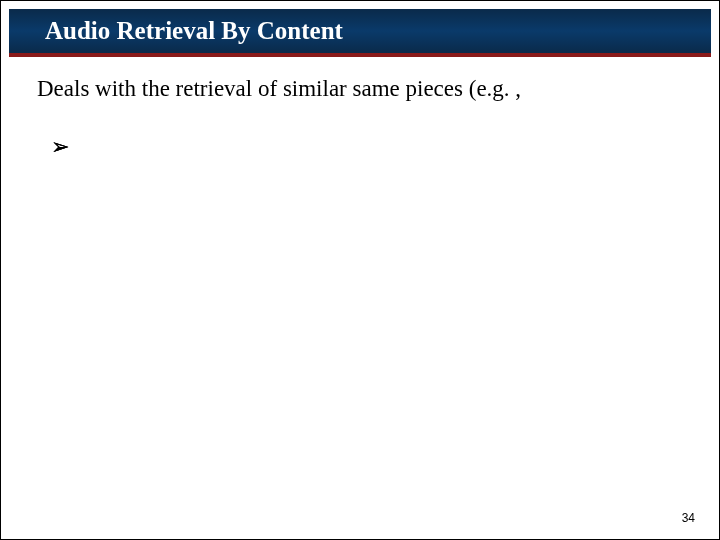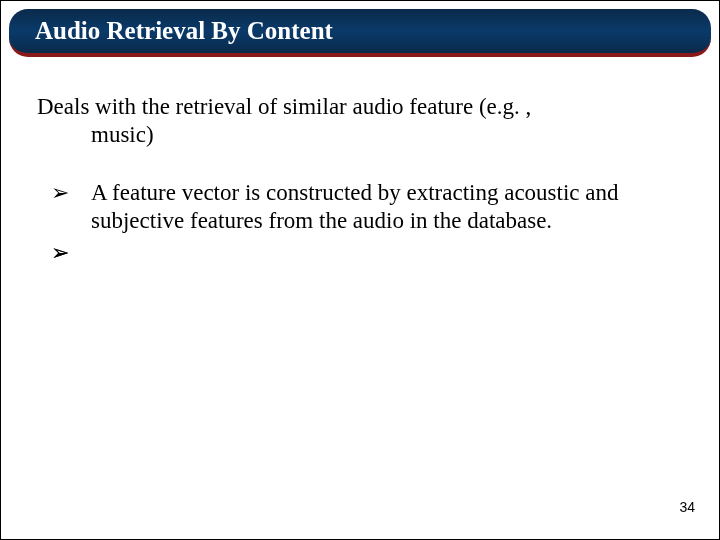--- a/index.html
+++ b/index.html
@@ -6,26 +6,25 @@
   html, body { width: 720px; height: 540px; }
   body {
     font-family: "Times New Roman", Times, serif;
     background: #ffffff;
     position: relative;
     border: 1px solid #000;
   }
   .header {
     background: linear-gradient(to bottom, #0a2a4a 0%, #0a3a6a 50%, #0a2a4a 100%);
     color: #ffffff;
-    padding: 8px 16px 8px 26px;
+    padding: 8px 16px 8px 36px;
     font-size: 25px;
     font-weight: bold;
     border-bottom: 4px solid #8a1a1a;
-    margin: 8px 8px 18px 8px;
-    border-radius: 19px;
+    margin: 8px 8px 0 8px;
   }
   .content {
     padding: 18px 36px 0 36px;
     font-size: 23px;
     color: #000;
     line-height: 1.22;
   }
   .intro {
     margin-bottom: 30px;
     padding-left: 0;
@@ -47,44 +46,42 @@
   .bullets li .arrow {
     position: absolute;
     left: 14px;
     top: 0;
     font-size: 22px;
     line-height: 1.3;
     font-family: Arial, sans-serif;
   }
   .page-number {
     position: absolute;
-    bottom: 24px;
+    bottom: 14px;
     right: 24px;
-    font-size: 14px;
+    font-size: 12px;
     color: #000;
     font-family: Arial, sans-serif;
   }
 </style>
 </head>
 <body>
 
 <div class="header">
   <span>Audio Retrieval By Content</span>
 </div>
 
 <div class="content">
   <div class="intro">
-    <span>Deals with the retrieval of similar audio feature (e.g. ,</span>
-    <span class="intro-line2">music)</span>
+    <span>Deals with the retrieval of similar same pieces (e.g. ,</span>
   </div>
 
   <ul class="bullets">
     <li>
       <span class="arrow">➢</span>
-      <span>A feature vector is constructed by extracting acoustic and subjective features from the audio in the database.</span>
     </li>
     <li>
       <span class="arrow">➢</span>
     </li>
     <li>
       <span class="arrow">➢</span>
     </li>
   </ul>
 </div>
 

